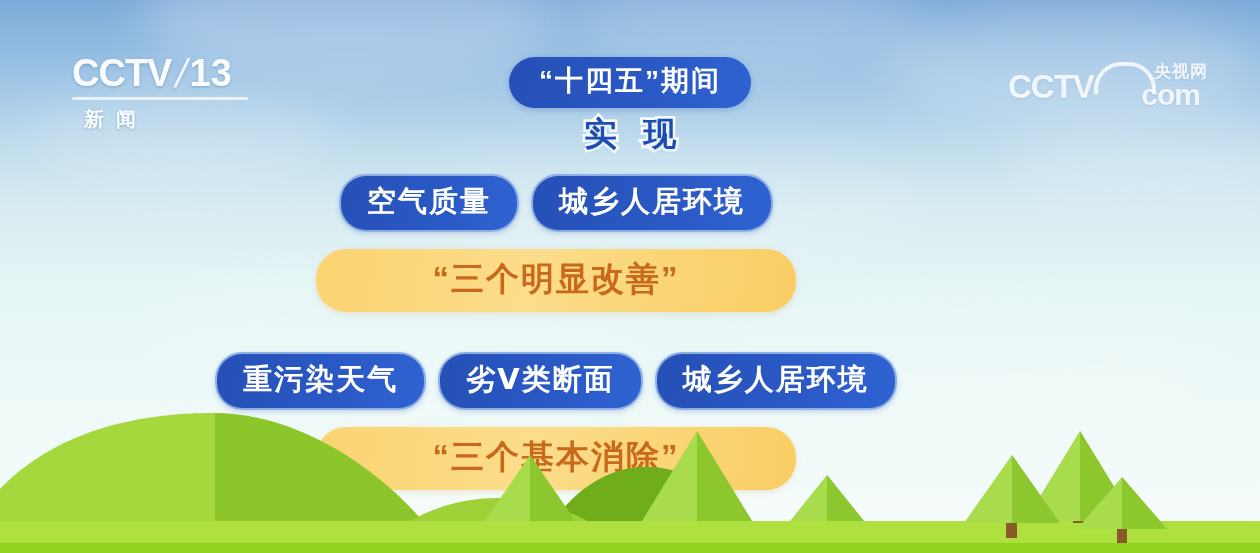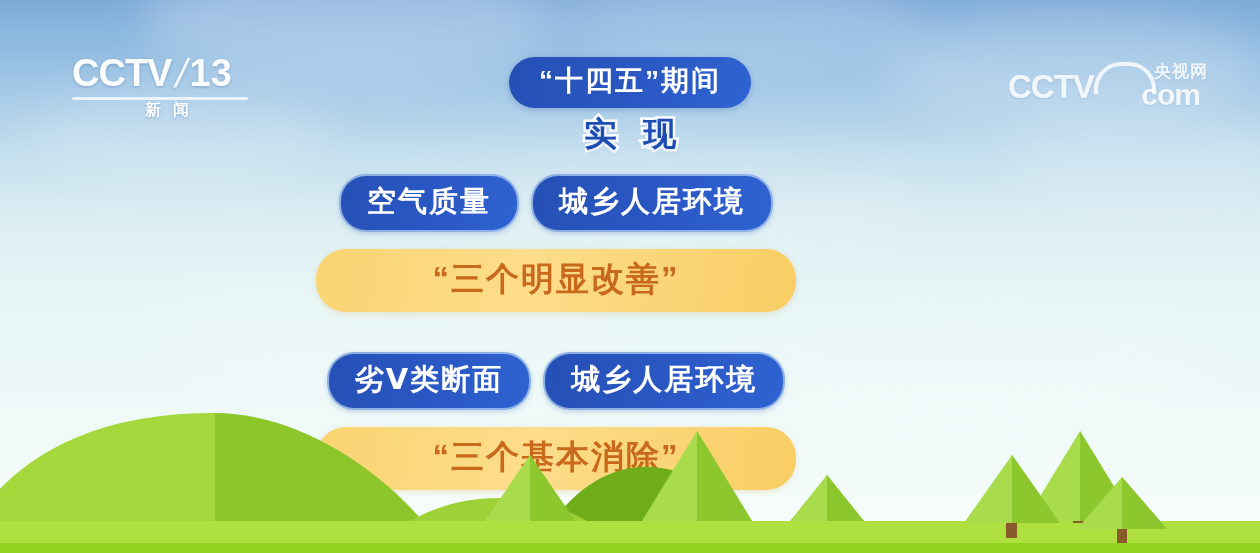--- a/index.html
+++ b/index.html
@@ -80,22 +80,22 @@
     opacity: .95;
   }
   #logo .underline {
     width: 176px;
     height: 3px;
     border-radius: 2px;
     background: rgba(255,255,255,.75);
     margin-top: 1px;
   }
   #logo .news {
-    text-align: center;
-    font-size: 16px;
+    margin-top: 6px;
+    font-size: 20px;
     font-weight: bold;
     letter-spacing: 12px;
     padding-left: 12px;
     opacity: .95;
   }
 
   
   #watermark {
     position: absolute;
     right: 52px;
@@ -264,20 +264,21 @@
   <div class="group" id="group1">
     <div class="pill-row">
       <div class="tag-pill">空气质量</div>
       <div class="tag-pill">城乡人居环境</div>
     </div>
     <div class="summary-pill">“三个明显改善”</div>
   </div>
 
   <div class="group" id="group2">
     <div class="pill-row">
+      <div class="tag-pill">重污染天气</div>
       <div class="tag-pill">劣Ⅴ类断面</div>
       <div class="tag-pill">城乡人居环境</div>
     </div>
     <div class="summary-pill">“三个基本消除”</div>
   </div>
 
   <svg id="landscape" viewBox="0 0 1260 160" preserveAspectRatio="none">
 
     <path d="M250,150 C300,55 400,42 470,150 Z" transform="translate(290,0)" fill="#6fae1a"></path>
 

